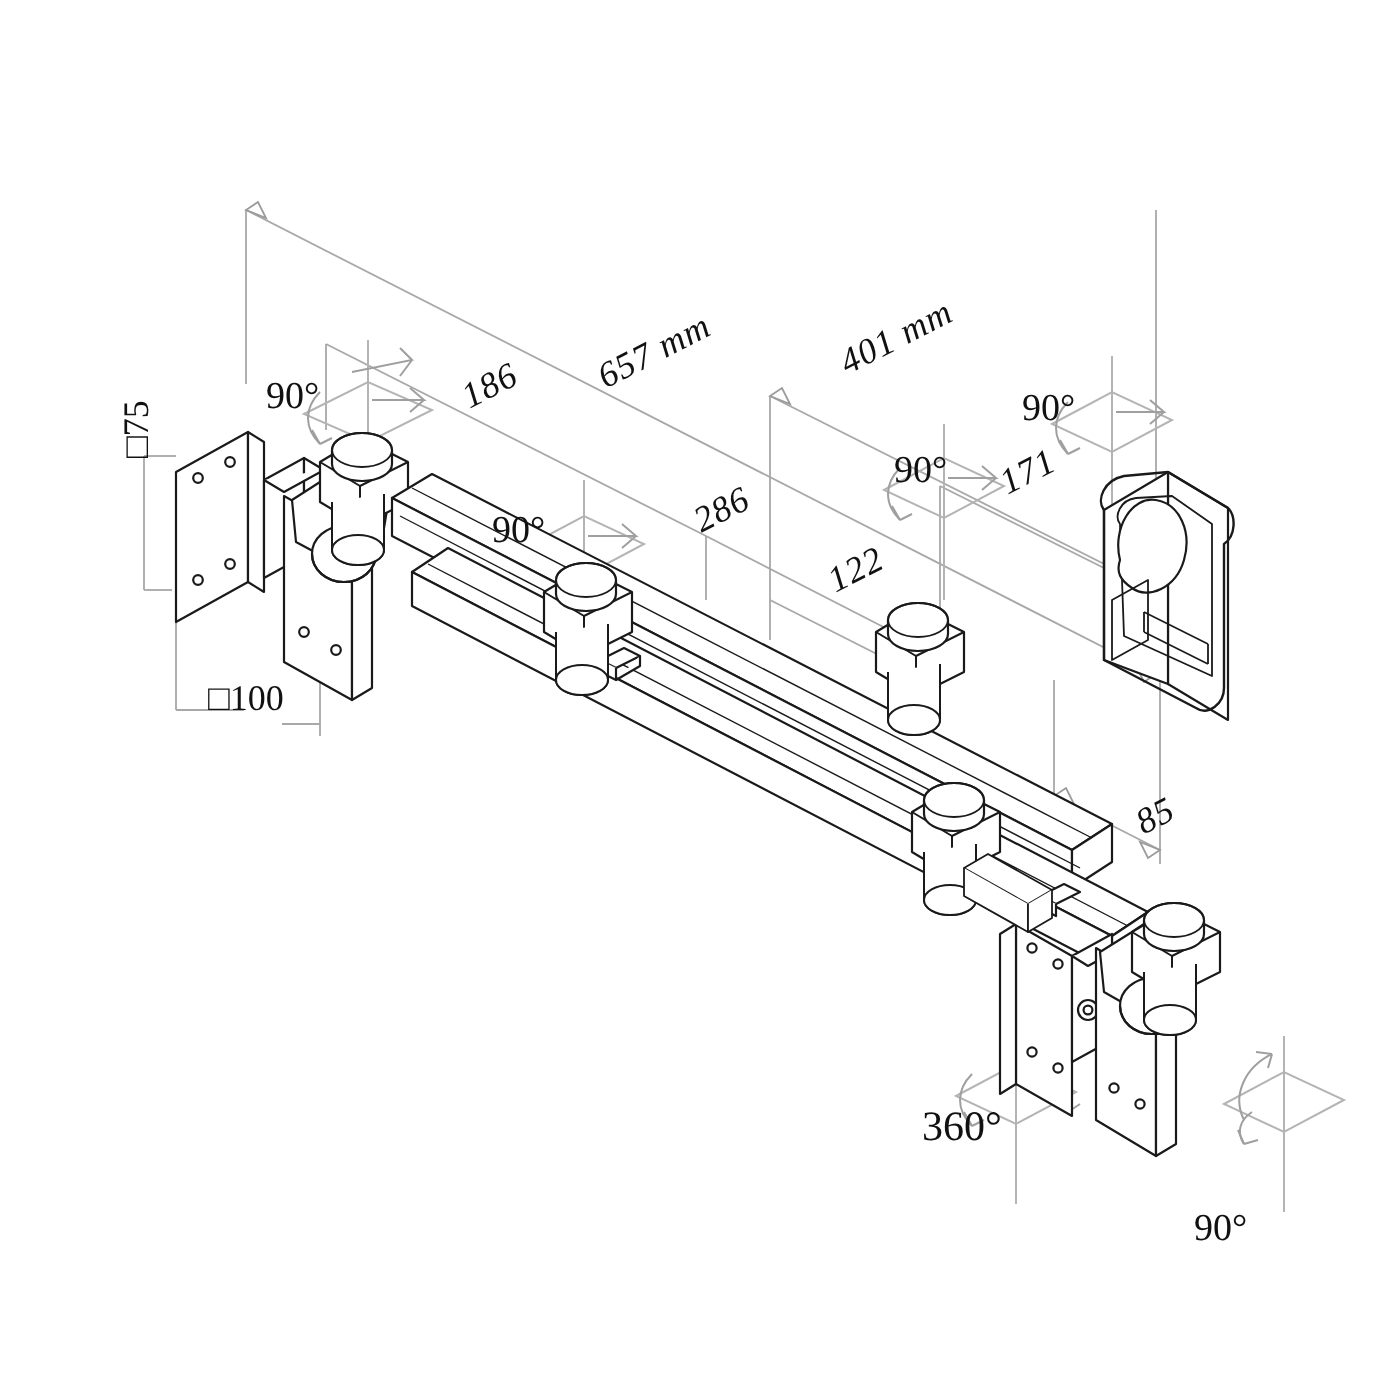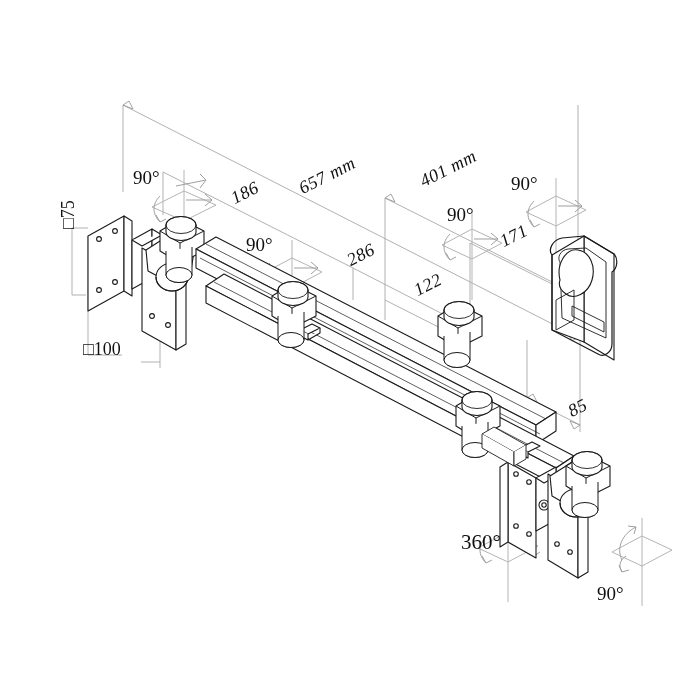--- a/index.html
+++ b/index.html
@@ -31,20 +31,21 @@
     user-select: none;
   }
   .dim-num {
     font-size: 18px;
     font-style: italic;
     letter-spacing: 0.5px;
   }
   .ang {
     font-size: 19px;
     letter-spacing: 0px;
+    margin-top: 21px;
   }
   .ang-360 { font-size: 21px; }
   .sq { font-size: 18px; }
 </style>
 </head>
 <body>
 
 <div id="canvas">
 
   <svg class="layer" viewBox="0 0 700 700">
@@ -320,21 +321,21 @@
   <div class="lbl dim-num" style="left:417px; top:174px; transform:rotate(-27deg); transform-origin:left top;">401 mm</div>
 
   <div class="lbl dim-num" style="left:497px; top:234px; transform:rotate(-27deg); transform-origin:left top;">171</div>
 
   <div class="lbl dim-num" style="left:411px; top:283px; transform:rotate(-27deg); transform-origin:left top;">122</div>
 
   <div class="lbl dim-num" style="left:565px; top:404px; transform:rotate(-27deg); transform-origin:left top;">85</div>
 
   <div class="lbl sq" style="left:59px; top:229px; transform:rotate(-90deg); transform-origin:left top;">□75</div>
 
-  <div class="lbl sq" style="left:83px; top:340px;">□100</div>
+  <div class="lbl sq" style="left:104px; top:340px;">□100</div>
 
   <div class="lbl ang" style="left:133px; top:168px;">90°</div>
 
   <div class="lbl ang" style="left:246px; top:235px;">90°</div>
 
   <div class="lbl ang" style="left:447px; top:205px;">90°</div>
 
   <div class="lbl ang" style="left:511px; top:174px;">90°</div>
 
   <div class="lbl ang ang-360" style="left:461px; top:532px;">360°</div>

